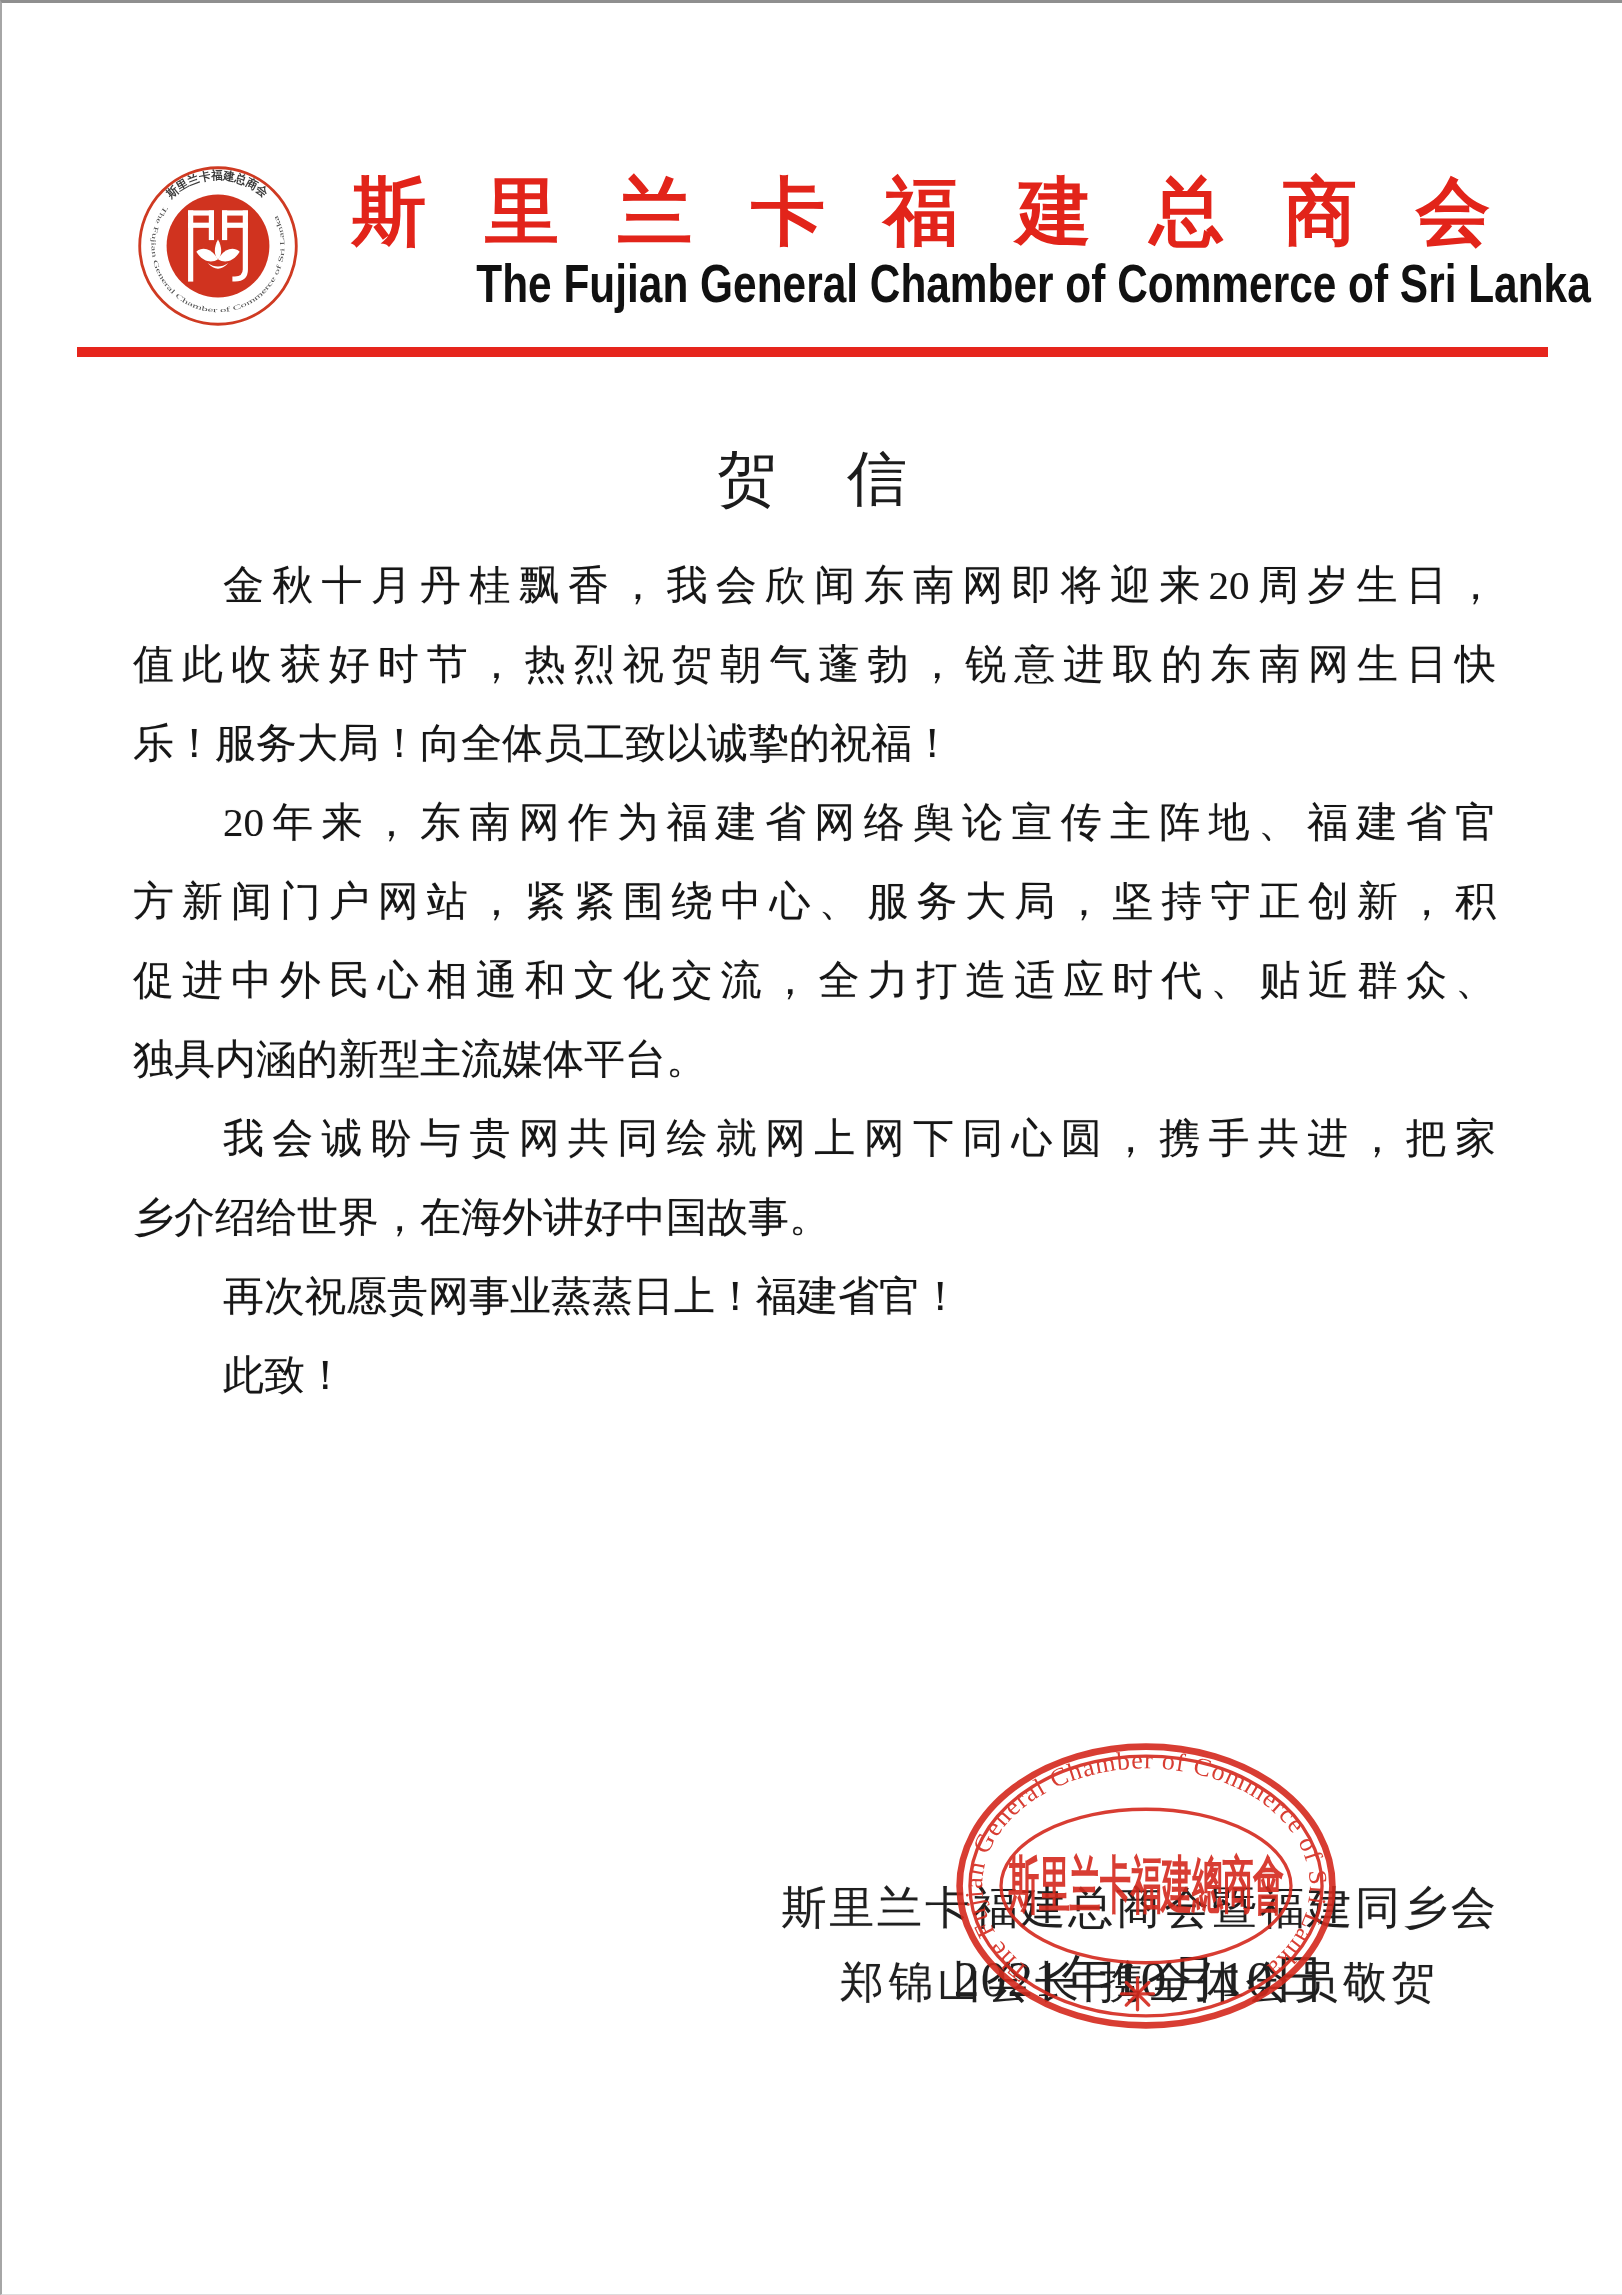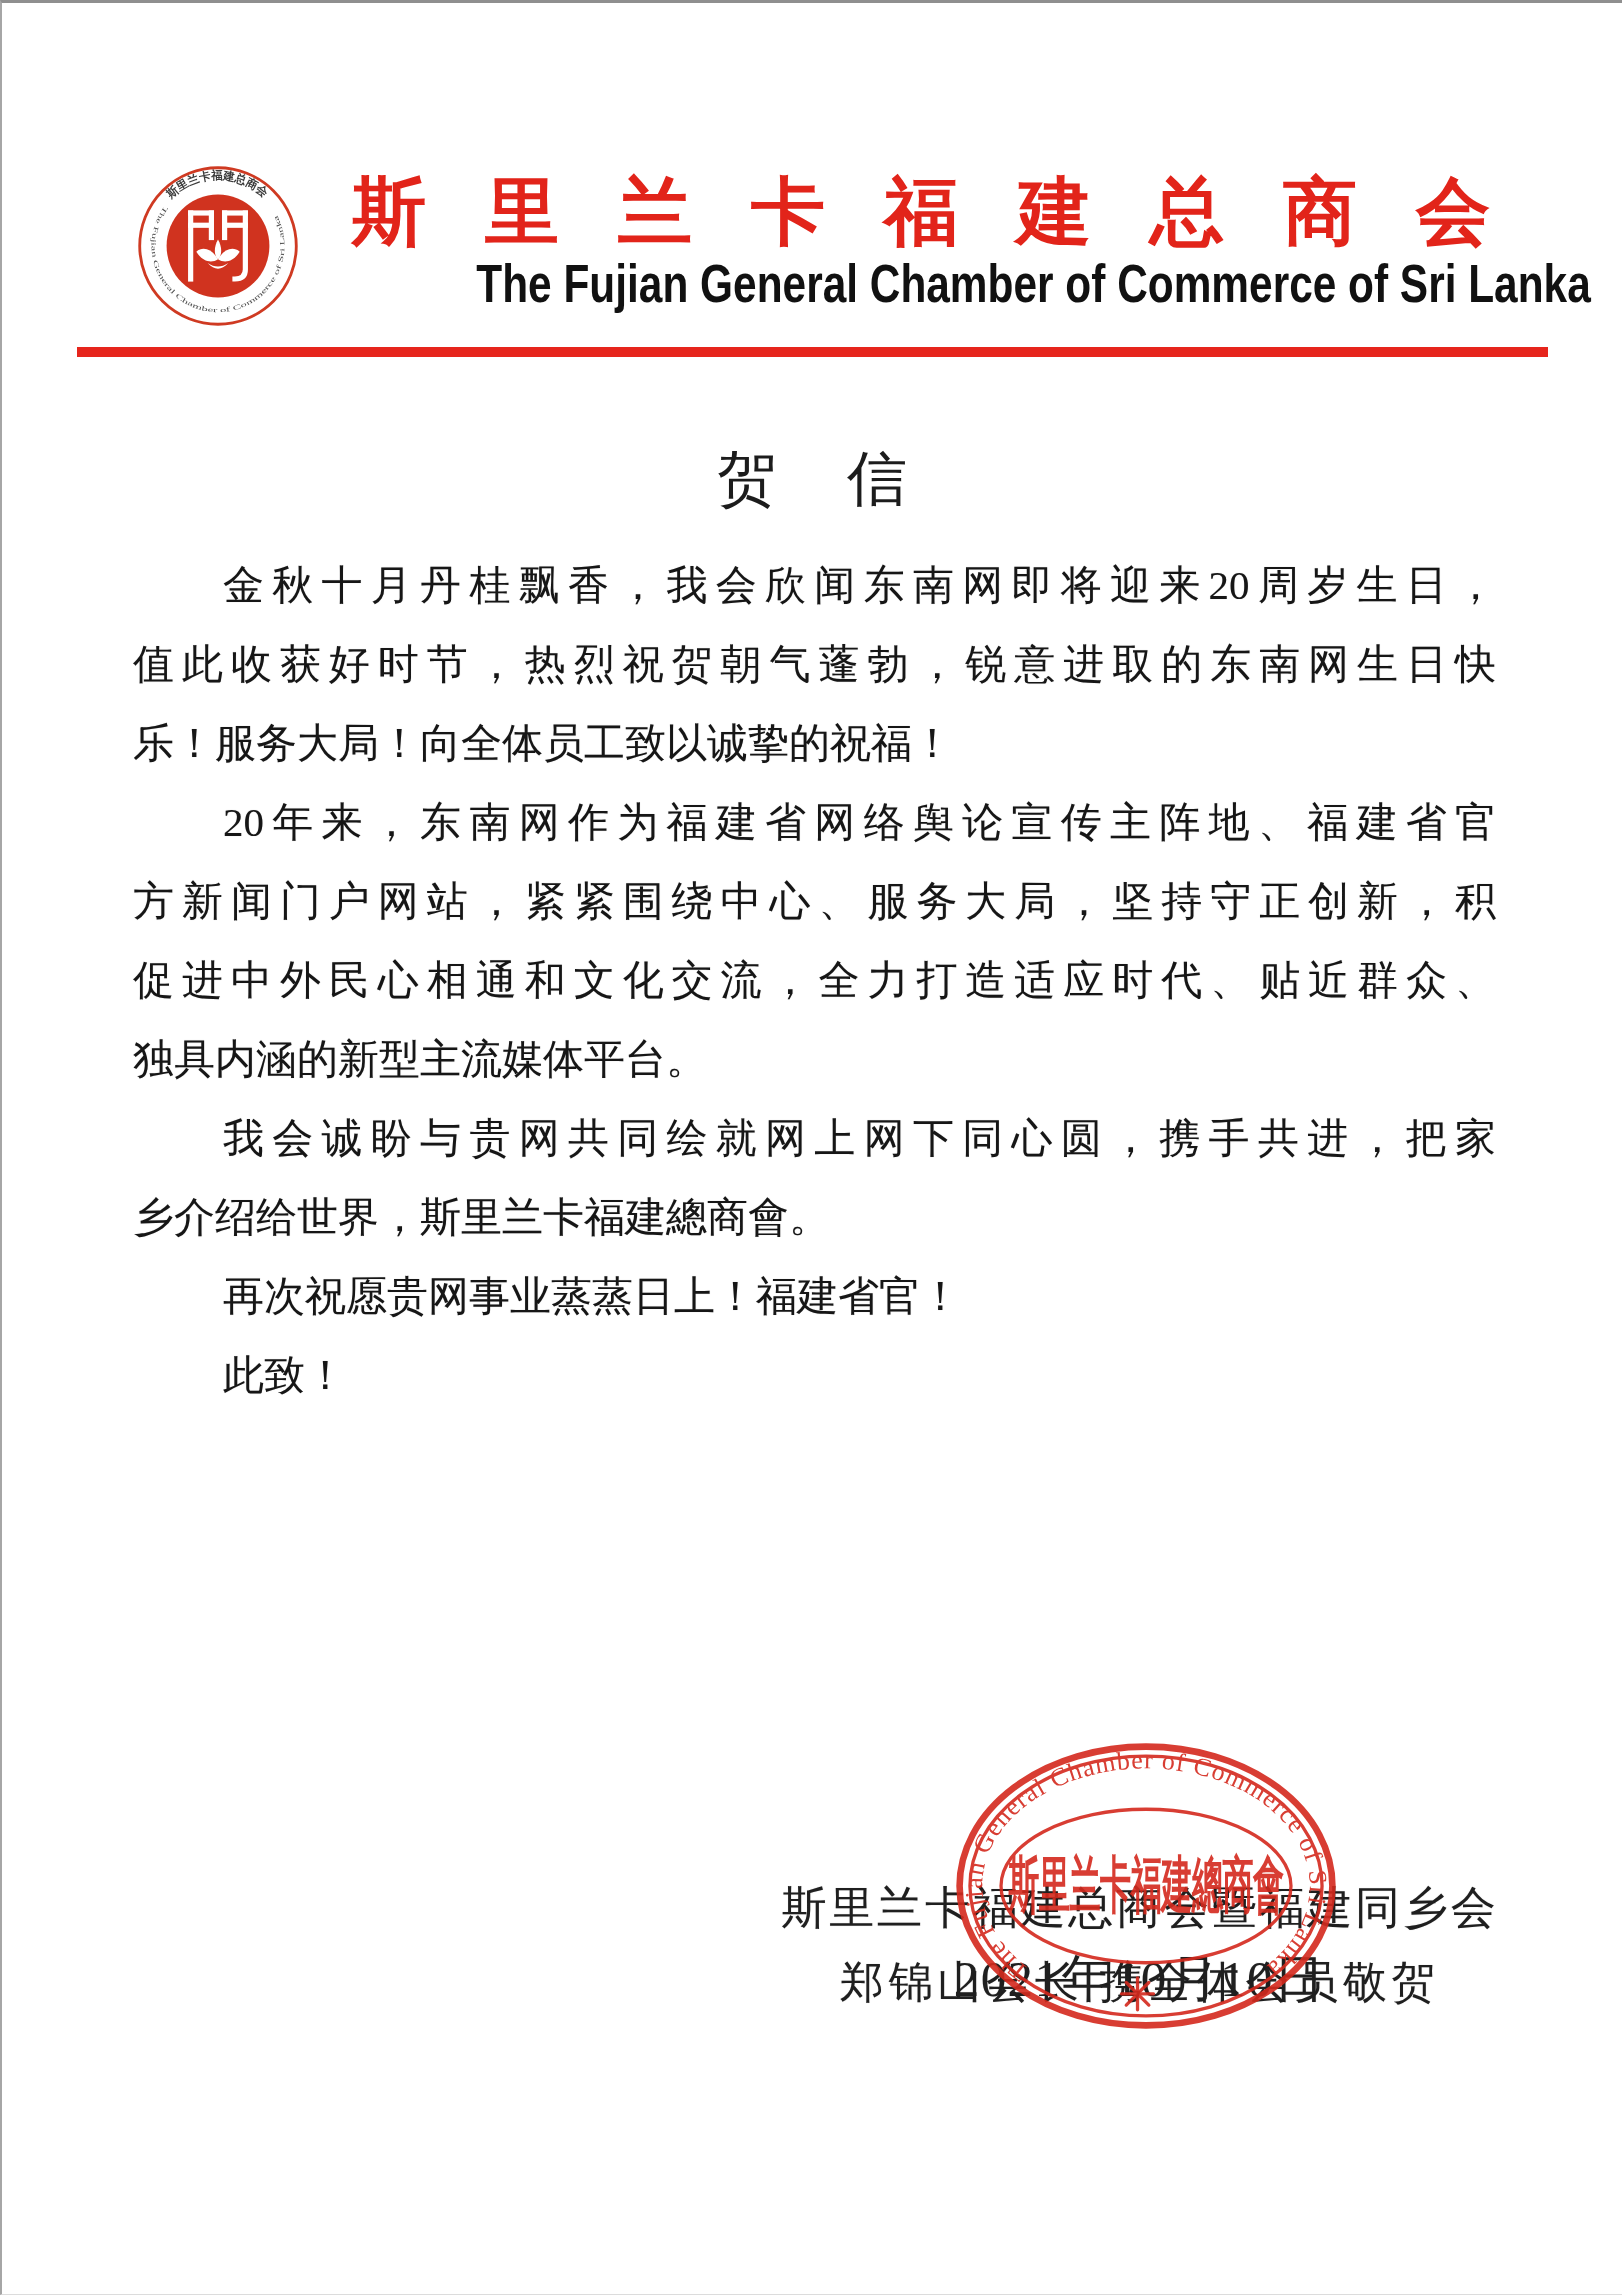--- a/index.html
+++ b/index.html
@@ -127,21 +127,21 @@
 
   <div class="body-lines">
       <div class="line just ind">金秋十月丹桂飘香，我会欣闻东南网即将迎来20周岁生日，</div>
       <div class="line just">值此收获好时节，热烈祝贺朝气蓬勃，锐意进取的东南网生日快</div>
       <div class="line">乐！服务大局！向全体员工致以诚挚的祝福！</div>
       <div class="line just ind">20年来，东南网作为福建省网络舆论宣传主阵地、福建省官</div>
       <div class="line just">方新闻门户网站，紧紧围绕中心、服务大局，坚持守正创新，积</div>
       <div class="line just">促进中外民心相通和文化交流，全力打造适应时代、贴近群众、</div>
       <div class="line">独具内涵的新型主流媒体平台。</div>
       <div class="line just ind">我会诚盼与贵网共同绘就网上网下同心圆，携手共进，把家</div>
-      <div class="line">乡介绍给世界，斯里兰卡福建總商會。</div>
+      <div class="line">乡介绍给世界，在海外讲好中国故事。</div>
       <div class="line ind">再次祝愿贵网事业蒸蒸日上！福建省官！</div>
       <div class="line ind">此致！</div>
     </div>
 
   <div class="signature">
     <div class="sig-line sig-1">斯里兰卡福建总商会暨福建同乡会</div>
     <div class="sig-line sig-2">郑锦山会长 携全体会员敬贺</div>
     <div class="sig-line sig-date">2021年10月10日</div>
   </div>
 

